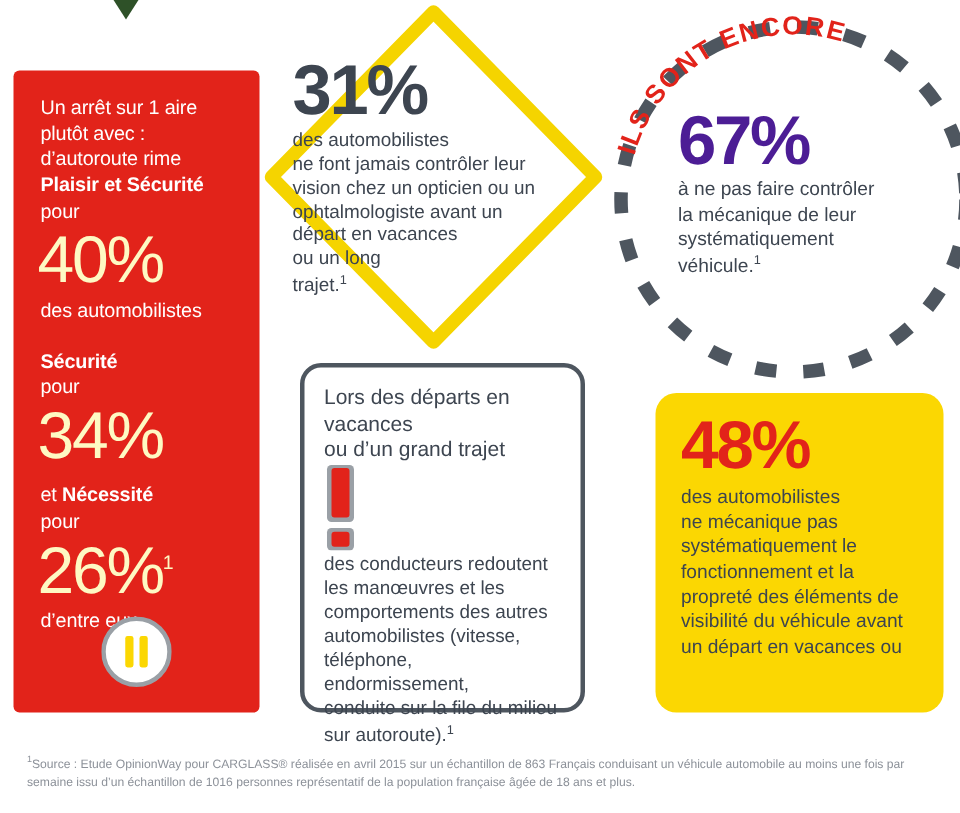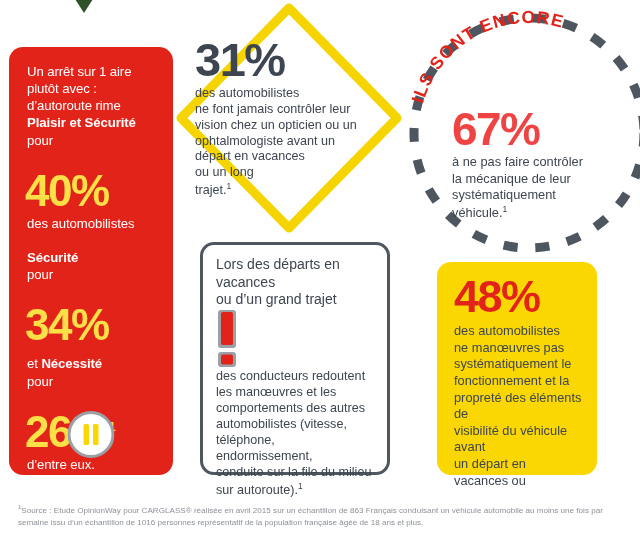--- a/index.html
+++ b/index.html
@@ -33,38 +33,38 @@
   }
 
   
   .red-panel {
     position: absolute;
     left: 9px;
     top: 47px;
     width: 164px;
     height: 428px;
     background: #e2231a;
-    border-radius: 14px;
+    border-radius: 4px;
     box-sizing: border-box;
     padding: 16px 18px 10px 18px;
   }
   .red-panel .rp-text {
     color: #ffffff;
     font-size: 13.2px;
     line-height: 1.30;
     letter-spacing: -0.1px;
   }
   .red-panel .rp-text b { font-weight: bold; }
   .rp-big {
-    color: #fde047;
+    color: #fef9c3;
     font-size: 44px;
-    font-weight: bold;
+    font-weight: normal;
     line-height: 0.98;
     letter-spacing: -1.5px;
-    margin: 20px 0 3px -2px;
+    margin: 3px 0 3px -2px;
     position: relative;
   }
   .rp-big .sup {
     font-size: 13px;
     vertical-align: super;
     letter-spacing: 0;
   }
   .rp-gap-a { height: 17px; }
   .rp-gap-b { height: 6px; }
 
@@ -117,26 +117,25 @@
     height: 250px;
   }
   .circle-svg { position: absolute; left: 0; top: 0; }
   .circle-content {
     position: absolute;
     left: 48px;
     top: 62px;
     width: 172px;
   }
   .cir-big {
-    color: #ef4444;
+    color: #4c1d95;
     font-size: 46px;
     font-weight: bold;
     line-height: 1.0;
     letter-spacing: -1.6px;
-    margin-top: 36px;
   }
   .cir-text {
     font-size: 12.8px;
     line-height: 1.30;
     color: #3d4550;
     margin-top: 2px;
   }
 
   
   .box83 {
@@ -178,21 +177,21 @@
     font-size: 12.6px;
     line-height: 1.27;
     color: #3d4550;
   }
 
   
   .yellow-panel {
     position: absolute;
     left: 437px;
     top: 262px;
-    width: 160px;
+    width: 192px;
     height: 213px;
     background: #fbd702;
     border-radius: 14px;
     box-sizing: border-box;
     padding: 12px 15px 8px 17px;
   }
   .yp-big {
     color: #e2231a;
     font-size: 45px;
     font-weight: bold;
@@ -332,21 +331,21 @@
       <div>téléphone, endormissement,</div>
       <div>conduite sur la file du milieu</div>
       <div><span>sur autoroute).</span><span class="sup-small">1</span></div>
     </div>
   </div>
 
   <div class="yellow-panel">
     <div class="yp-big">48%</div>
     <div class="yp-text">
       <div>des automobilistes</div>
-      <div>ne manœuvres pas</div>
+      <div>ne mécanique pas</div>
       <div>systématiquement le</div>
       <div>fonctionnement et la</div>
       <div>propreté des éléments de</div>
       <div>visibilité du véhicule avant</div>
       <div>un départ en vacances ou</div>
     </div>
   </div>
 
   <div class="footnote">
     <span class="fn-sup">1</span><span>Source : Etude OpinionWay pour CARGLASS® réalisée en avril 2015 sur un échantillon de 863 Français conduisant un véhicule automobile au moins une fois par semaine issu d’un échantillon de 1016 personnes représentatif de la population française âgée de 18 ans et plus.</span>

